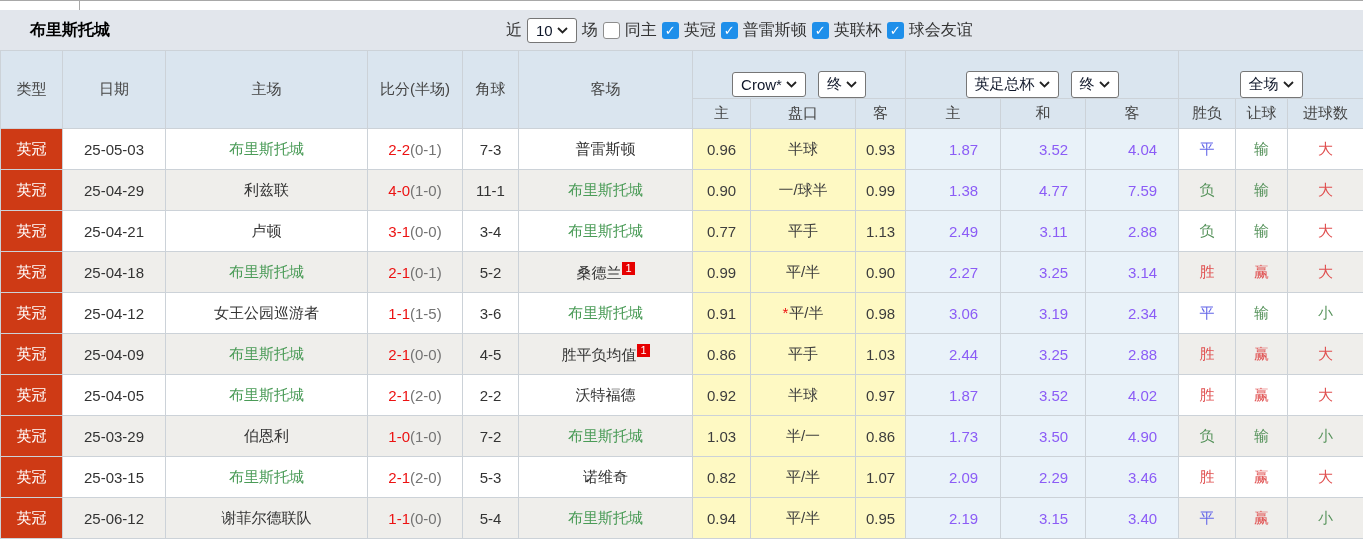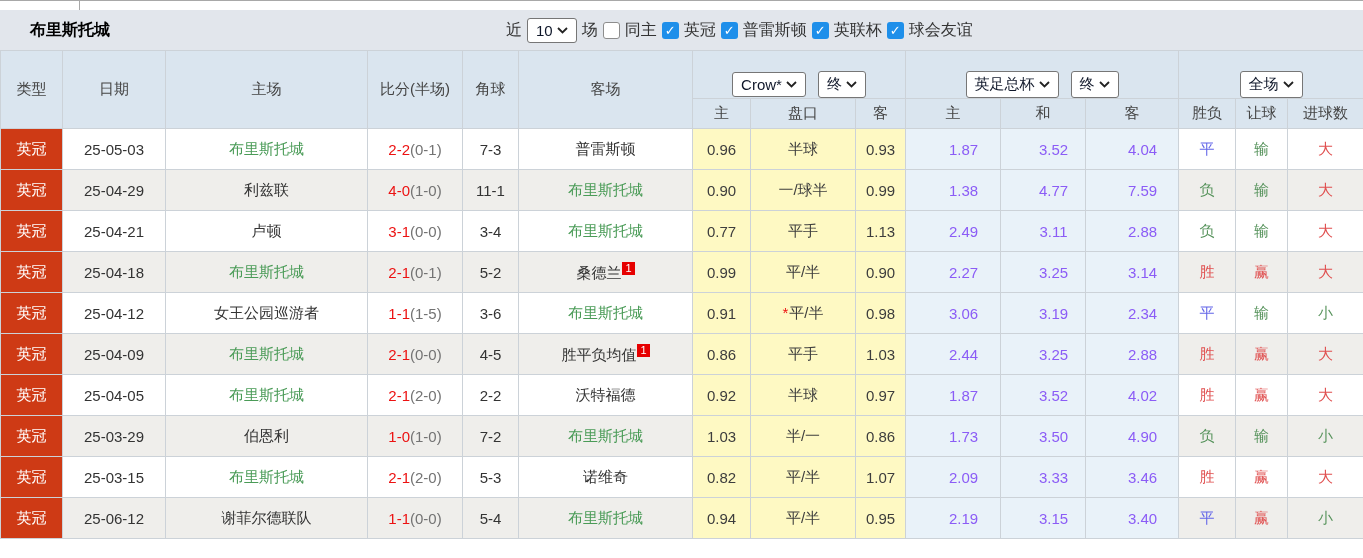--- a/index.html
+++ b/index.html
@@ -327,21 +327,21 @@
       <td class="type-cell">英冠</td>
       <td class="plain">25-03-15</td>
       <td class="plain"><span class="team-green">布里斯托城</span></td>
       <td class="plain"><span class="score-red">2-1</span><span class="half">(2-0)</span></td>
       <td class="plain">5-3</td>
       <td class="plain"><span>诺维奇</span></td>
       <td class="cream">0.82</td>
       <td class="cream"><span>平/半</span></td>
       <td class="cream">1.07</td>
       <td class="blue">2.09</td>
-      <td class="blue">3.33</td>
+      <td class="blue">2.29</td>
       <td class="blue">3.46</td>
       <td class="plain c-red">胜</td>
       <td class="plain c-red">赢</td>
       <td class="plain c-red">大</td>
     </tr>
         <tr class="even">
       <td class="type-cell">英冠</td>
       <td class="plain">25-06-12</td>
       <td class="plain"><span>谢菲尔德联队</span></td>
       <td class="plain"><span class="score-red">1-1</span><span class="half">(0-0)</span></td>

